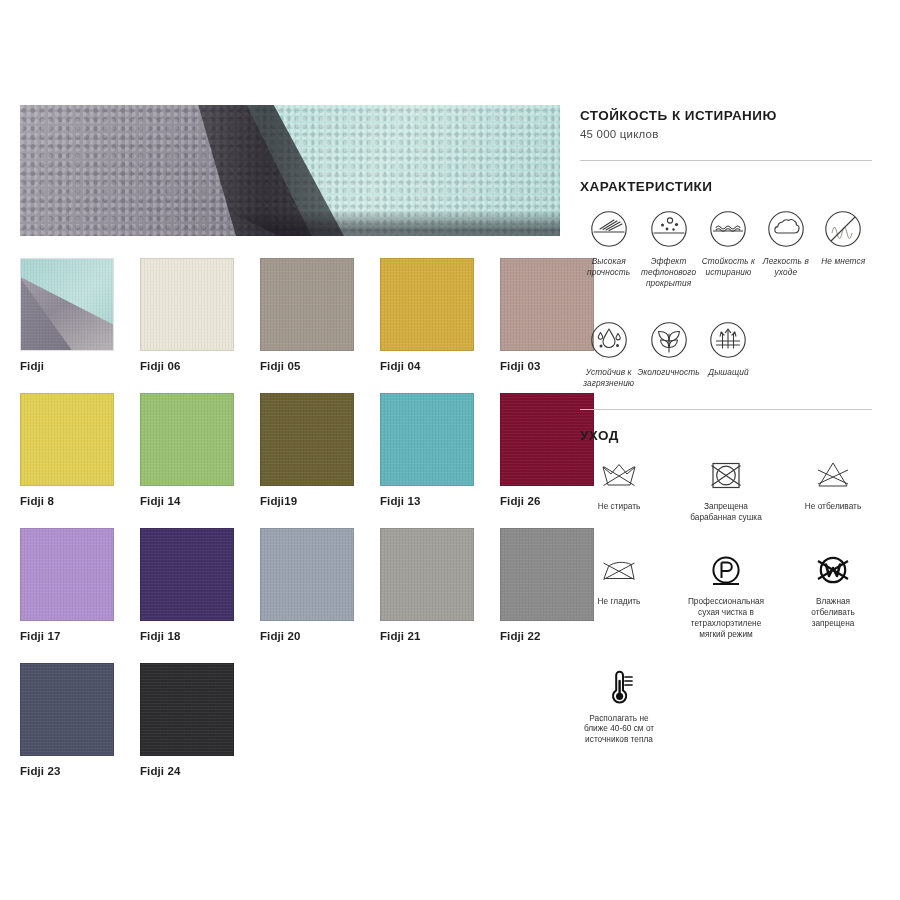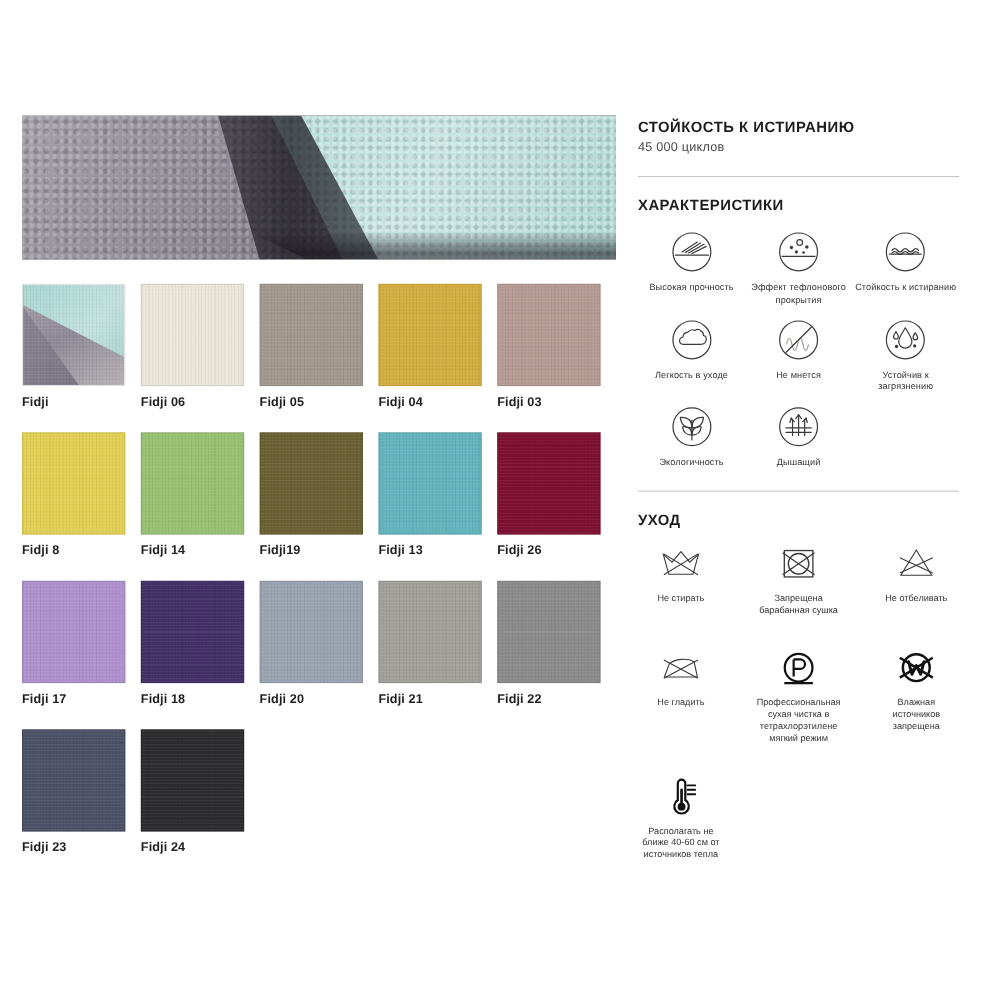--- a/index.html
+++ b/index.html
@@ -48,21 +48,21 @@
     background: linear-gradient(180deg, rgba(0,0,0,0) 0%, rgba(25,22,28,.55) 75%);
     clip-path: polygon(38% 0%, 100% 0%, 100% 100%, 48% 100%);
   }
 
   
   .swatch-grid {
     margin-top: 22px;
     display: grid;
     grid-template-columns: repeat(5, 108px);
     grid-auto-rows: 135px;
-    column-gap: 0px;
+    column-gap: 12px;
   }
   .swatch { width: 108px; }
   .swatch-chip {
     width: 94px; height: 93px;
     border: 1px solid rgba(0,0,0,.10);
     position: relative;
     overflow: hidden;
   }
   .swatch-chip::after {
     content: "";
@@ -112,23 +112,24 @@
     letter-spacing: .2px;
   }
   .divider {
     height: 1px;
     background: #c9c7c5;
     margin: 20px 0 18px 0;
   }
 
   .icon-grid {
     display: grid;
-    grid-template-columns: repeat(3, 1fr);
-    row-gap: 10px;
+    grid-template-columns: repeat(5, 1fr);
+    row-gap: 31px;
     margin-top: 14px;
+    font-style: italic;
   }
   .icon-cell {
     display: flex; flex-direction: column;
     align-items: center; text-align: center;
   }
   .icon-cell .glyph { width: 42px; height: 42px; }
   .icon-cell .cap {
     margin-top: 6px;
     font-size: 8.3px;
     line-height: 1.3;
@@ -408,21 +409,21 @@
           <div class="cap">Профессиональная сухая чистка в тетрахлорэтилене мягкий режим</div>
         </div>
         <div class="care-cell">
           <div class="glyph">
             <svg viewBox="0 0 40 38" width="40" height="38">
               <circle cx="20" cy="18" r="12.2" fill="none" stroke="#111" stroke-width="2.2"></circle>
               <path d="M13 12.5 L16 24 L20 16 L24 24 L27 12.5" fill="none" stroke="#111" stroke-width="2.6" stroke-linecap="round" stroke-linejoin="round"></path>
               <path d="M5 9 L35 27 M35 9 L5 27" fill="none" stroke="#111" stroke-width="2.2"></path>
             </svg>
           </div>
-          <div class="cap">Влажная источников запрещена</div>
+          <div class="cap">Влажная отбеливать запрещена</div>
         </div>
         <div class="care-cell single">
           <div class="glyph">
             <svg viewBox="0 0 40 38" width="40" height="38">
               <path d="M17.2 6.2 a3.4 3.4 0 0 1 6.8 0 V21.3 a6.6 6.6 0 1 1 -6.8 0 z" fill="none" stroke="#111" stroke-width="2"></path>
               <circle cx="20.6" cy="27.3" r="3.6" fill="#111"></circle>
               <path d="M20.6 24.8 V12" stroke="#111" stroke-width="2.4" stroke-linecap="round"></path>
               <path d="M26 8 H33 M26 12 H33 M26 16 H33" stroke="#111" stroke-width="1.7" stroke-linecap="round"></path>
             </svg>
           </div>

